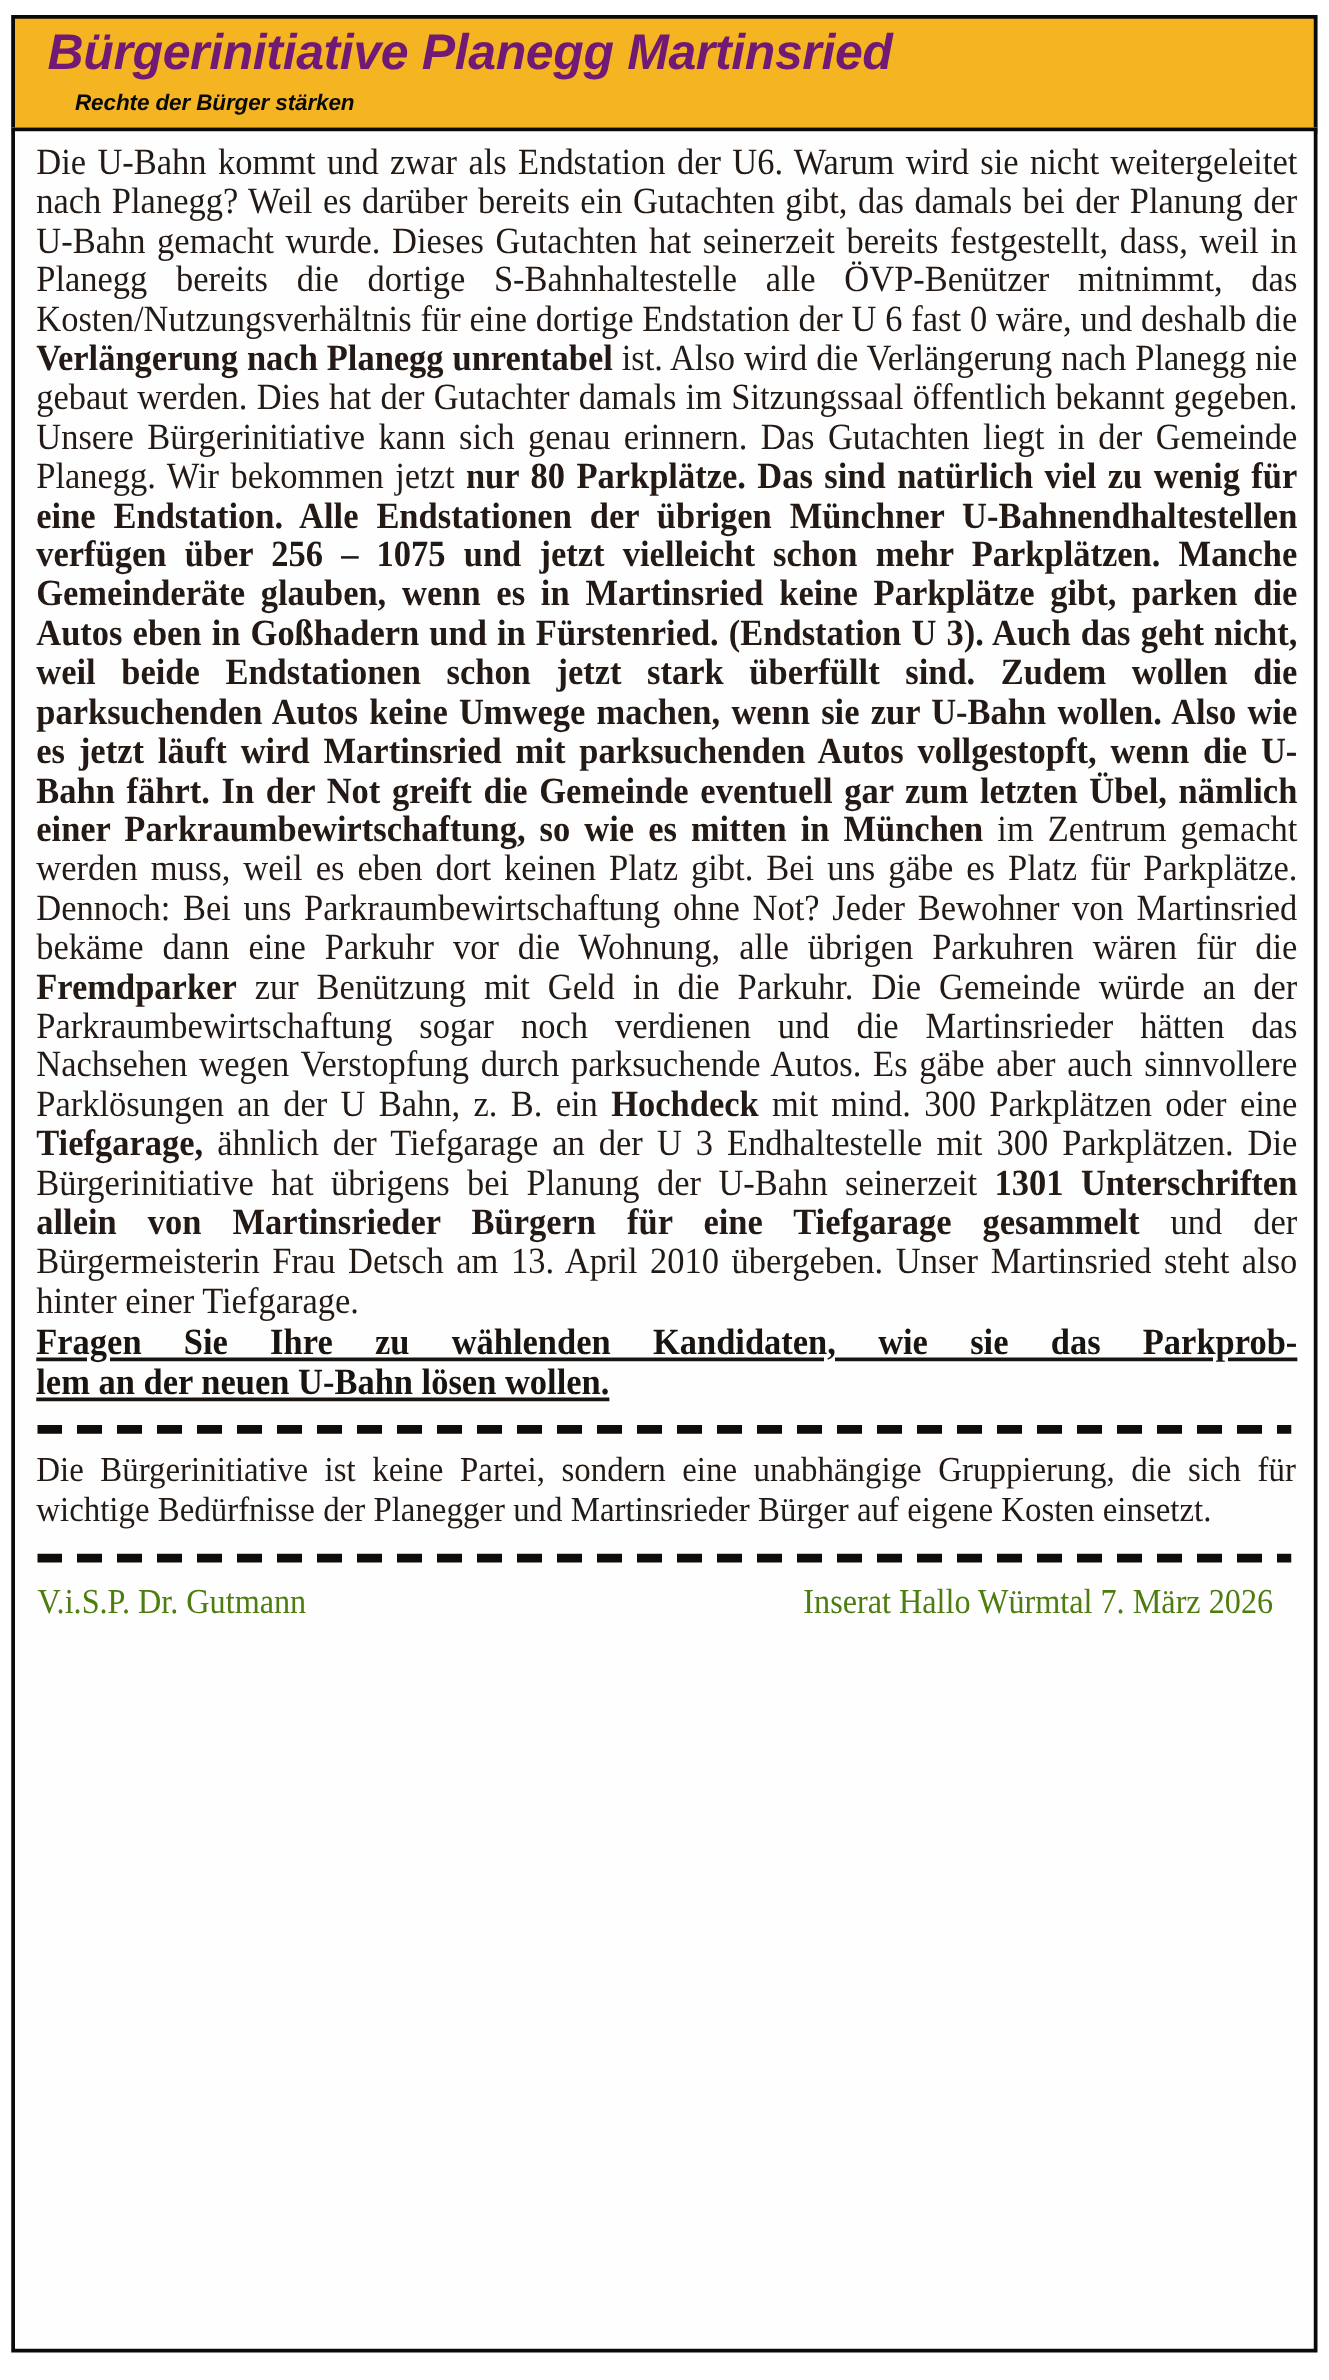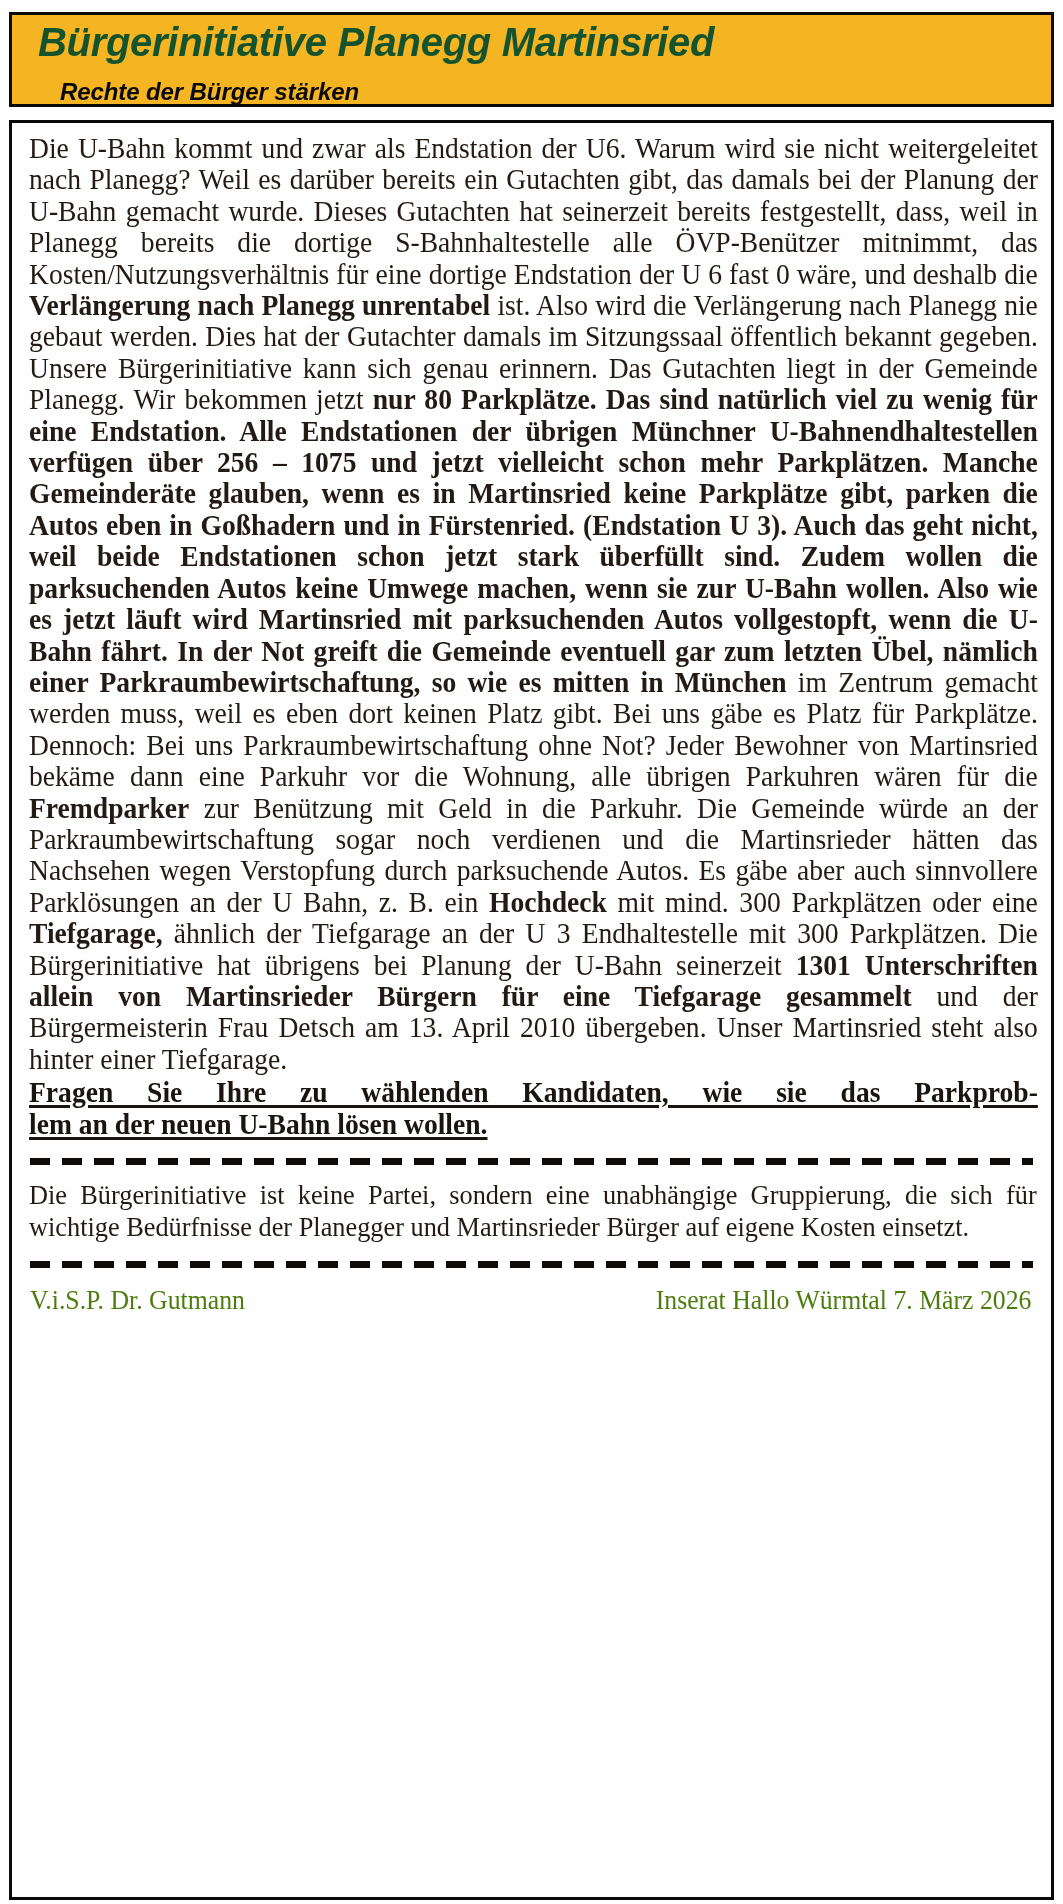--- a/index.html
+++ b/index.html
@@ -32,71 +32,70 @@
   }
   .banner-title {
     position: absolute;
     left: 26px;
     top: 0px;
     font-family: "Liberation Sans", "DejaVu Sans", sans-serif;
     font-weight: bold;
     font-style: italic;
     font-size: 40px;
     letter-spacing: -0.3px;
-    color: #14532d;
+    color: #701a75;
     white-space: nowrap;
     line-height: 54px;
     text-align: right;
   }
   .banner-row2 {
     position: absolute;
     left: 48px;
     top: 51px;
     width: 960px;
     height: 36px;
   }
   .banner-slogan {
     position: absolute;
     left: 0;
     top: 0;
     font-family: "Liberation Sans", "DejaVu Sans", sans-serif;
     font-weight: bold;
     font-style: italic;
-    font-size: 24px;
+    font-size: 18px;
     letter-spacing: -0.1px;
     color: #0a0a0a;
     white-space: nowrap;
     line-height: 32px;
-    margin-top: 10px;
   }
   .banner-url {
     position: absolute;
     left: 404px;
     top: 1px;
     font-family: "Liberation Sans", "DejaVu Sans", sans-serif;
     font-weight: bold;
     font-style: italic;
     font-size: 24px;
     letter-spacing: -0.3px;
     color: #0a0a0a;
     white-space: nowrap;
     line-height: 32px;
   }
 
   
   .bodybox {
     position: absolute;
     left: 9px;
-    top: 120px;
+    top: 102px;
     width: 1045px;
     height: 1780px;
     box-sizing: border-box;
     background: #fefefe;
     border: 3px solid #0a0a0a;
-    padding: 10px 17px 6px 17px;
+    padding: 10px 30px 6px 17px;
     overflow: hidden;
   }
 
   .article {
     font-family: "Liberation Serif", "DejaVu Serif", serif;
     font-size: 29.5px;
     line-height: 31.4px;
     color: #231a15;
     text-align: justify;
     text-justify: inter-word;

